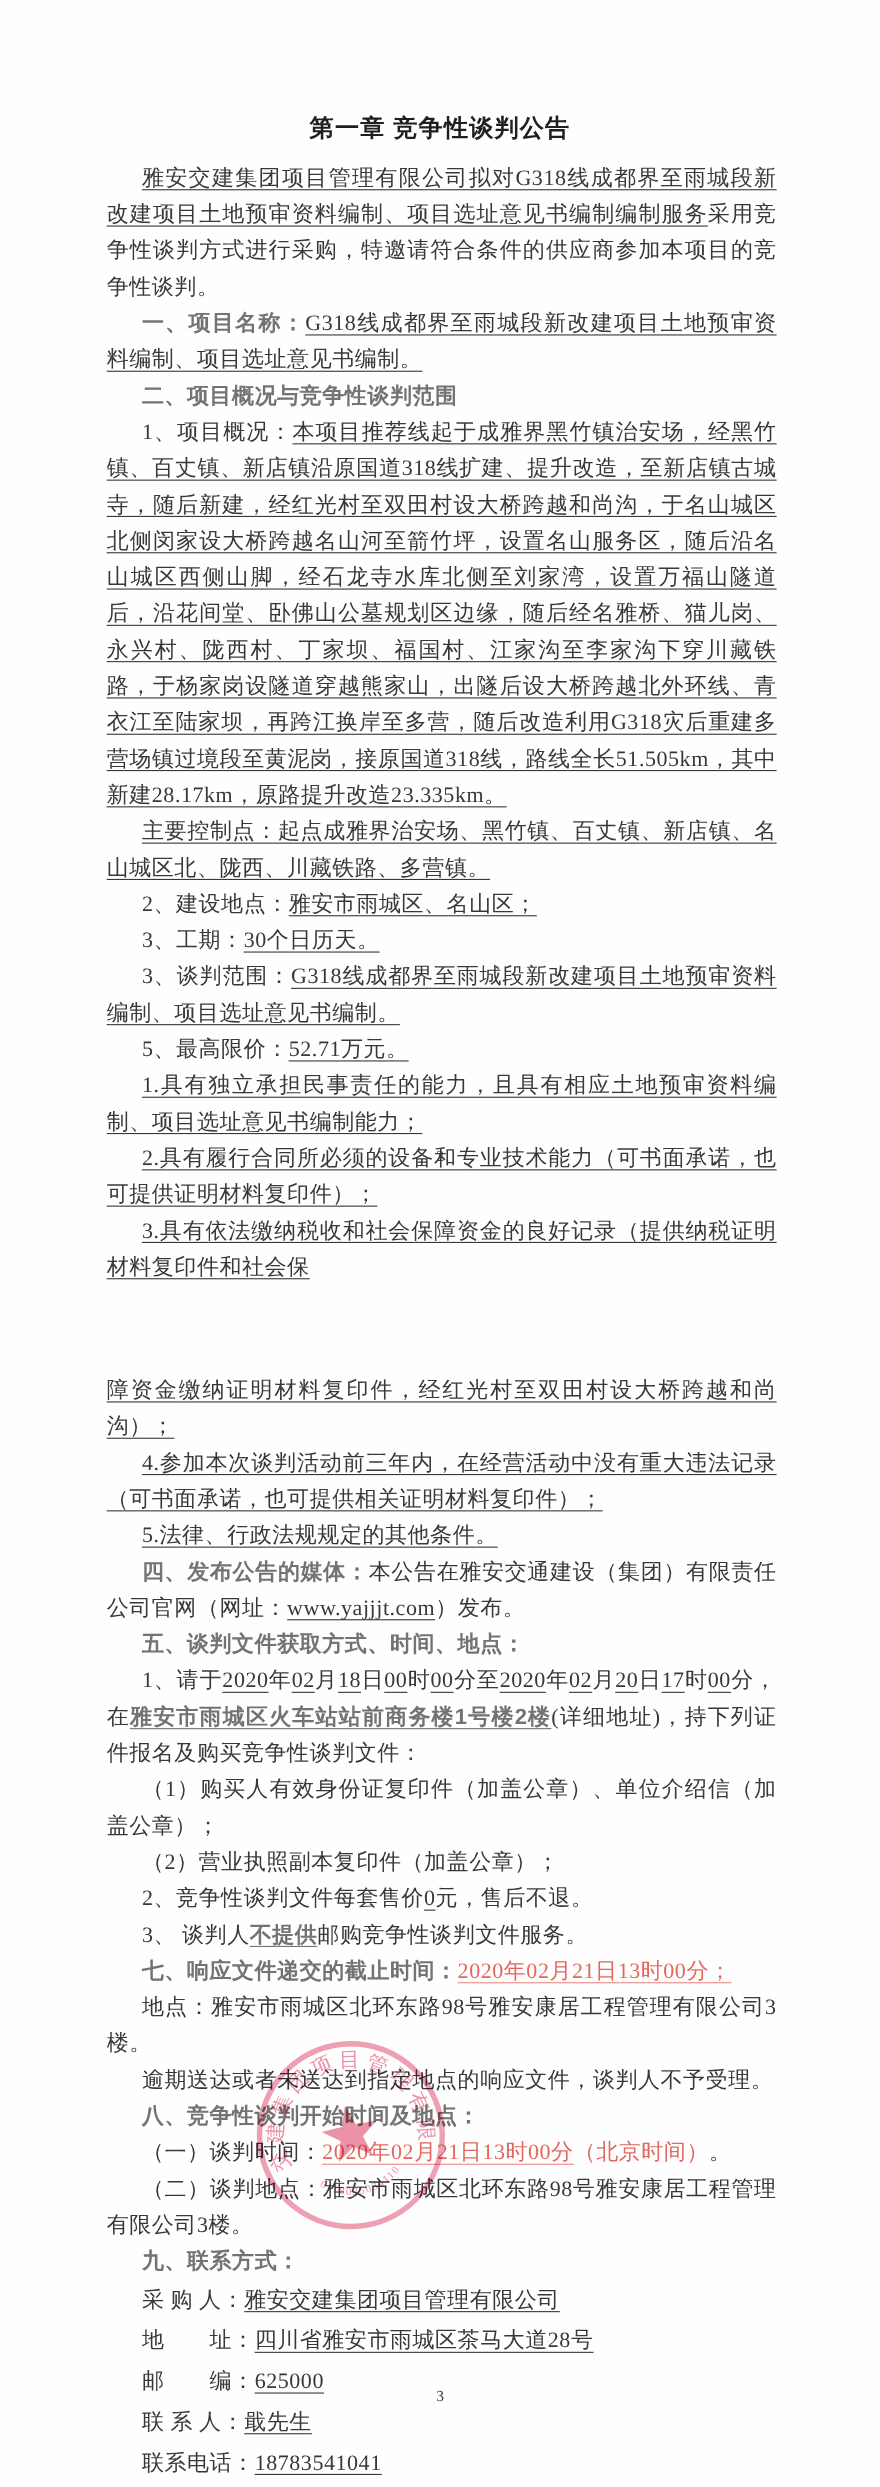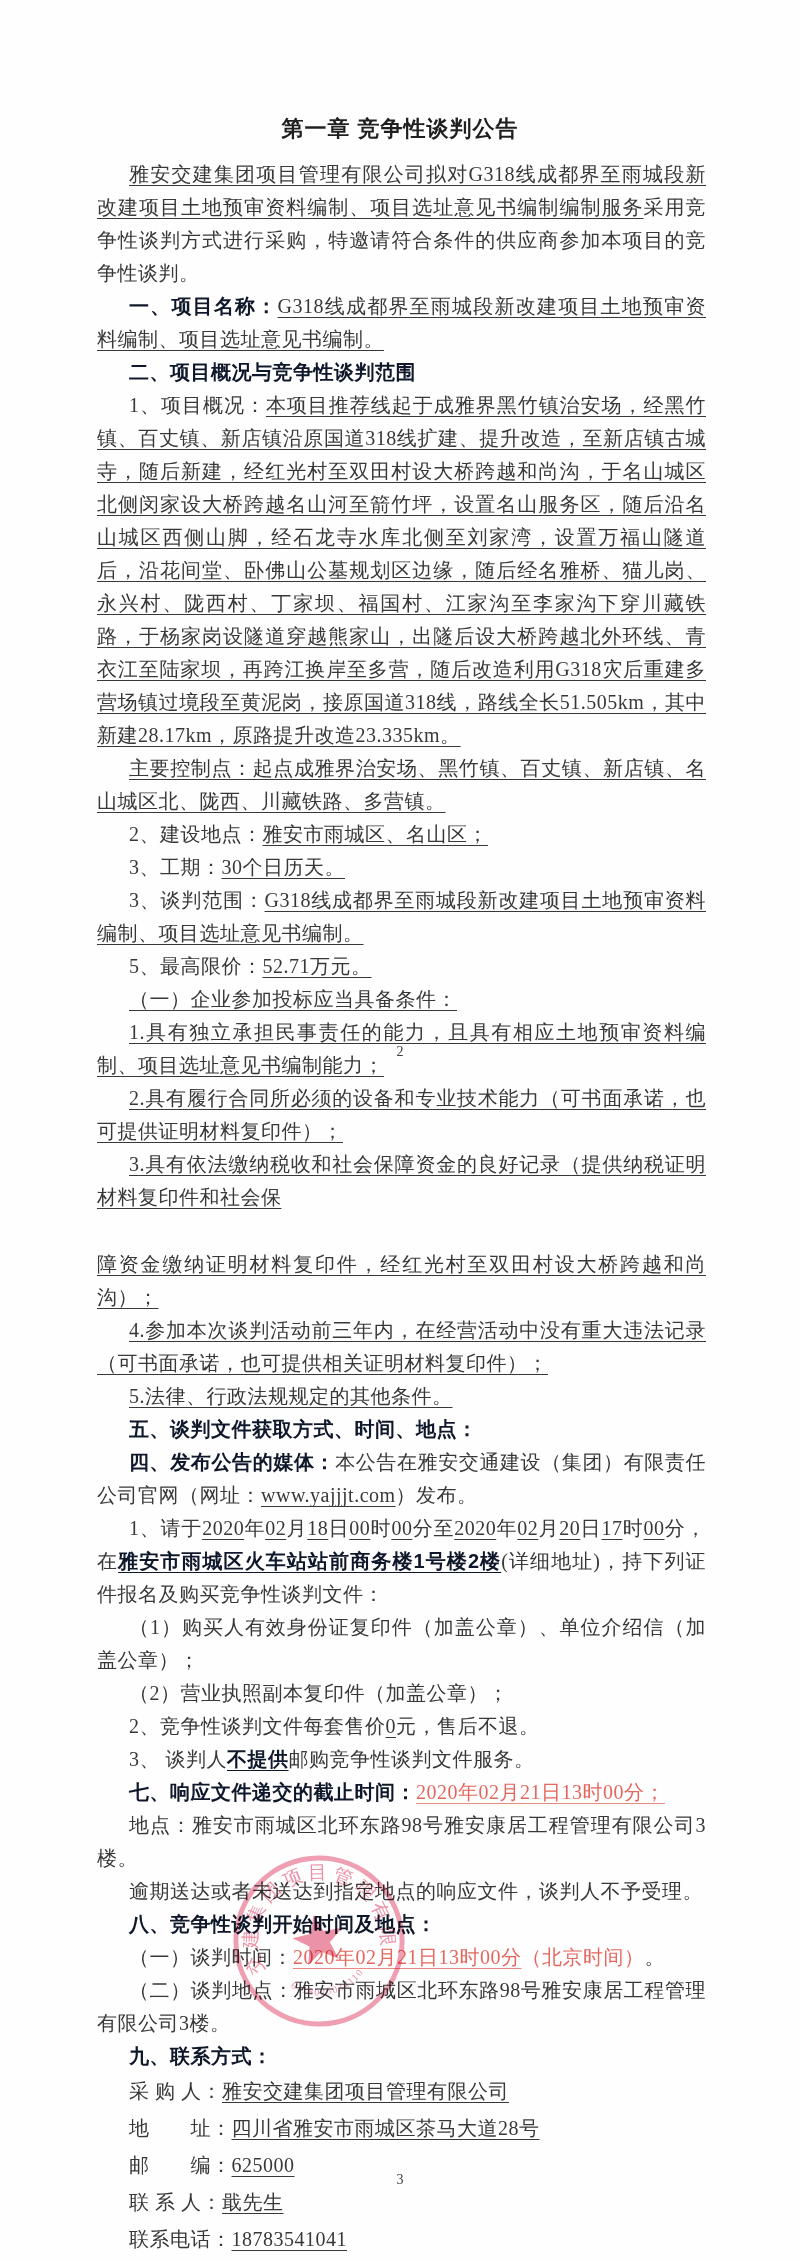--- a/index.html
+++ b/index.html
@@ -5,39 +5,39 @@
   html,body{margin:0;padding:0;background:#ffffff;}
   .doc{
     position:relative;
     width:800px;height:2261px;
     background:#fefefe;
     font-family:"Liberation Serif","DejaVu Serif",serif;
     color:#383838;
     overflow:hidden;
   }
   .page{position:absolute;left:0;width:800px;}
-  .page-1{top:16px;}
+  .page-1{top:4px;}
   .page-2{top:1248px;}
   .title{
     margin:0;padding:96px 100px 12px 100px;
     text-align:center;
     font-family:"Liberation Sans","DejaVu Sans",sans-serif;
     font-size:22px;font-weight:bold;color:#1f1f1f;
     letter-spacing:1px;line-height:34px;
   }
   .paragraphs{padding:0 94px 0 97px;}
   .para{
     margin:0;font-size:20px;line-height:33px;
     text-align:justify;text-justify:inter-character;
     word-break:break-all;letter-spacing:0.5px;
   }
   .para.indent{text-indent:32px;}
   .para.contact{line-height:37px;}
   .para span{display:inline;}
-  .b{font-family:"Liberation Sans","DejaVu Sans",sans-serif;font-weight:bold;color:#0f172a;}
+  .b{font-family:"Liberation Sans","DejaVu Sans",sans-serif;font-weight:bold;color:#737373;}
   .u{text-decoration:underline;text-underline-offset:4px;text-decoration-thickness:1px;}
   .r{color:#e4675e;}
   .r.u{text-decoration-color:#e88a82;}
   .footer{
     position:absolute;left:0;width:800px;text-align:center;
     font-size:14px;color:#3c3c3c;line-height:20px;
   }
   .footer-1{top:1042px;}
   .footer-2{top:2170px;}
   .stamp{
@@ -61,34 +61,33 @@
     <div class="paragraphs">
         <p class="para indent"><span class="u">雅安交建集团项目管理有限公司拟对G318线成都界至雨城段新改建项目土地预审资料编制、项目选址意见书编制编制服务</span><span>采用竞争性谈判方式进行采购，特邀请符合条件的供应商参加本项目的竞争性谈判。</span></p>
         <p class="para indent"><span class="b">一、项目名称：</span><span class="u">G318线成都界至雨城段新改建项目土地预审资料编制、项目选址意见书编制。</span></p>
         <p class="para indent"><span class="b">二、项目概况与竞争性谈判范围</span></p>
         <p class="para indent"><span>1、项目概况：</span><span class="u">本项目推荐线起于成雅界黑竹镇治安场，经黑竹镇、百丈镇、新店镇沿原国道318线扩建、提升改造，至新店镇古城寺，随后新建，经红光村至双田村设大桥跨越和尚沟，于名山城区北侧闵家设大桥跨越名山河至箭竹坪，设置名山服务区，随后沿名山城区西侧山脚，经石龙寺水库北侧至刘家湾，设置万福山隧道后，沿花间堂、卧佛山公墓规划区边缘，随后经名雅桥、猫儿岗、永兴村、陇西村、丁家坝、福国村、江家沟至李家沟下穿川藏铁路，于杨家岗设隧道穿越熊家山，出隧后设大桥跨越北外环线、青衣江至陆家坝，再跨江换岸至多营，随后改造利用G318灾后重建多营场镇过境段至黄泥岗，接原国道318线，路线全长51.505km，其中新建28.17km，原路提升改造23.335km。</span></p>
         <p class="para indent"><span class="u">主要控制点：起点成雅界治安场、黑竹镇、百丈镇、新店镇、名山城区北、陇西、川藏铁路、多营镇。</span></p>
         <p class="para indent"><span>2、建设地点：</span><span class="u">雅安市雨城区、名山区；</span></p>
         <p class="para indent"><span>3、工期：</span><span class="u">30个日历天。</span></p>
         <p class="para indent"><span>3、谈判范围：</span><span class="u">G318线成都界至雨城段新改建项目土地预审资料编制、项目选址意见书编制。</span></p>
         <p class="para indent"><span>5、最高限价：</span><span class="u">52.71万元。</span></p>
-        <p class="para indent"><span class="u">（一）企业参加投标应当具备条件：</span></p>
         <p class="para indent"><span class="u">1.具有独立承担民事责任的能力，且具有相应土地预审资料编制、项目选址意见书编制能力；</span></p>
         <p class="para indent"><span class="u">2.具有履行合同所必须的设备和专业技术能力（可书面承诺，也可提供证明材料复印件）；</span></p>
         <p class="para indent"><span class="u">3.具有依法缴纳税收和社会保障资金的良好记录（提供纳税证明材料复印件和社会保</span></p>
       </div>
   </div>
 
   <div class="page page-2">
     <div class="paragraphs">
         <p class="para"><span class="u">障资金缴纳证明材料复印件，经红光村至双田村设大桥跨越和尚沟）；</span></p>
         <p class="para indent"><span class="u">4.参加本次谈判活动前三年内，在经营活动中没有重大违法记录（可书面承诺，也可提供相关证明材料复印件）；</span></p>
         <p class="para indent"><span class="u">5.法律、行政法规规定的其他条件。</span></p>
+        <p class="para indent"><span class="b">四、发布公告的媒体：</span><span>本公告在雅安交通建设（集团）有限责任公司官网（网址：</span><span class="u">www.yajjjt.com</span><span>）发布。</span></p>
         <p class="para indent"><span class="b">五、谈判文件获取方式、时间、地点：</span></p>
-        <p class="para indent"><span class="b">四、发布公告的媒体：</span><span>本公告在雅安交通建设（集团）有限责任公司官网（网址：</span><span class="u">www.yajjjt.com</span><span>）发布。</span></p>
         <p class="para indent"><span>1、请于</span><span class="u">2020</span><span>年</span><span class="u">02</span><span>月</span><span class="u">18</span><span>日</span><span class="u">00</span><span>时</span><span class="u">00</span><span>分至</span><span class="u">2020</span><span>年</span><span class="u">02</span><span>月</span><span class="u">20</span><span>日</span><span class="u">17</span><span>时</span><span class="u">00</span><span>分，在</span><span class="b u">雅安市雨城区火车站站前商务楼1号楼2楼</span><span>(详细地址)，持下列证件报名及购买竞争性谈判文件：</span></p>
         <p class="para indent"><span>（1）购买人有效身份证复印件（加盖公章）、单位介绍信（加盖公章）；</span></p>
         <p class="para indent"><span>（2）营业执照副本复印件（加盖公章）；</span></p>
         <p class="para indent"><span>2、竞争性谈判文件每套售价</span><span class="u">0</span><span>元，售后不退。</span></p>
         <p class="para indent"><span>3、 谈判人</span><span class="b u">不提供</span><span>邮购竞争性谈判文件服务。</span></p>
         <p class="para indent"><span class="b">七、响应文件递交的截止时间：</span><span class="u r">2020年02月21日13时00分；</span></p>
         <p class="para indent"><span>地点：雅安市雨城区北环东路98号雅安康居工程管理有限公司3楼。</span></p>
         <p class="para indent"><span>逾期送达或者未送达到指定地点的响应文件，谈判人不予受理。</span></p>
         <p class="para indent"><span class="b">八、竞争性谈判开始时间及地点：</span></p>
         <p class="para indent"><span>（一）谈判时间：</span><span class="u r">2020年02月21日13时00分</span><span class="r">（北京时间）</span><span>。</span></p>

